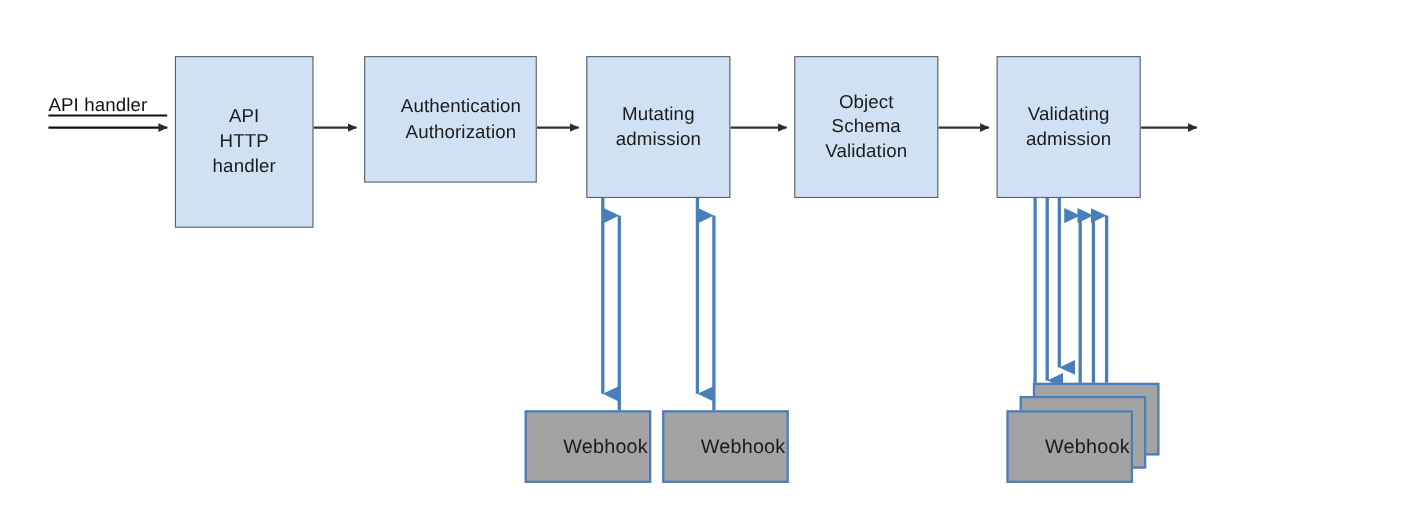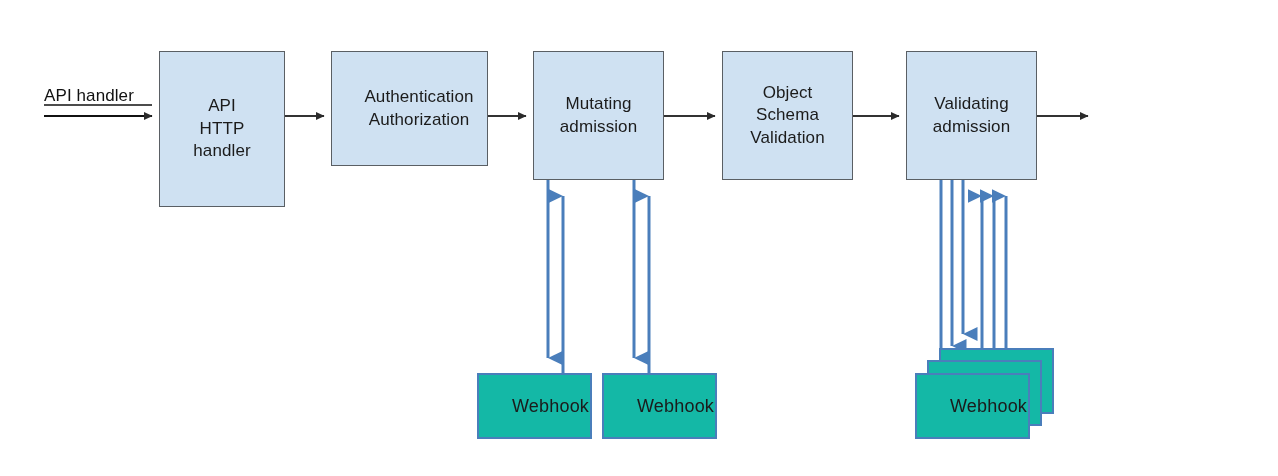--- a/index.html
+++ b/index.html
@@ -35,21 +35,21 @@
     text-align: center;
     color: #1b1b1b;
     font-size: 17px;
     line-height: 1.32;
     white-space: pre-line;
     letter-spacing: 0.1px;
   }
   .webhook-box {
     position: absolute;
     box-sizing: border-box;
-    background: #14b8a6;
+    background: #a3a3a3;
     border: 2.2px solid #4a7ebb;
     display: flex;
     align-items: center;
     justify-content: center;
     text-align: center;
     color: #1b1b1b;
     font-size: 18px;
     letter-spacing: 0.2px;
     padding-left: 32px;
   }

